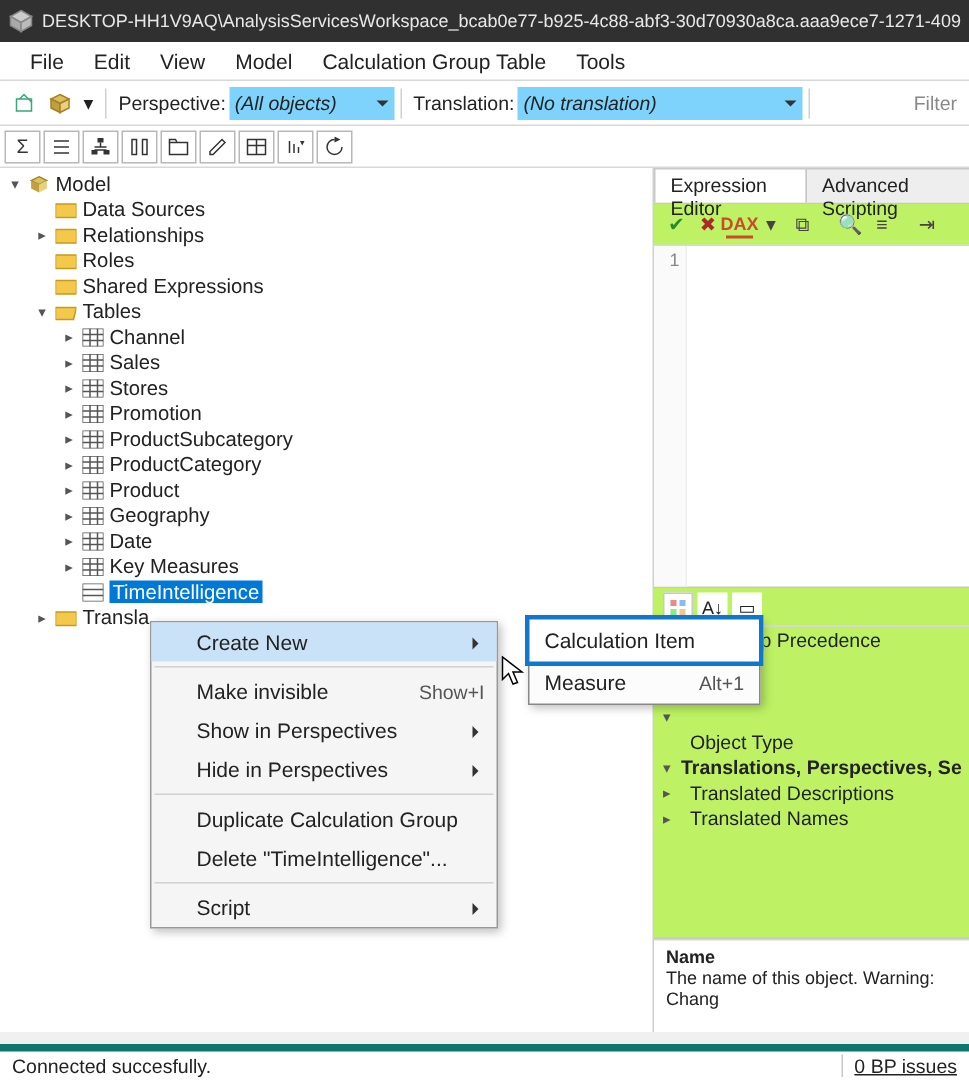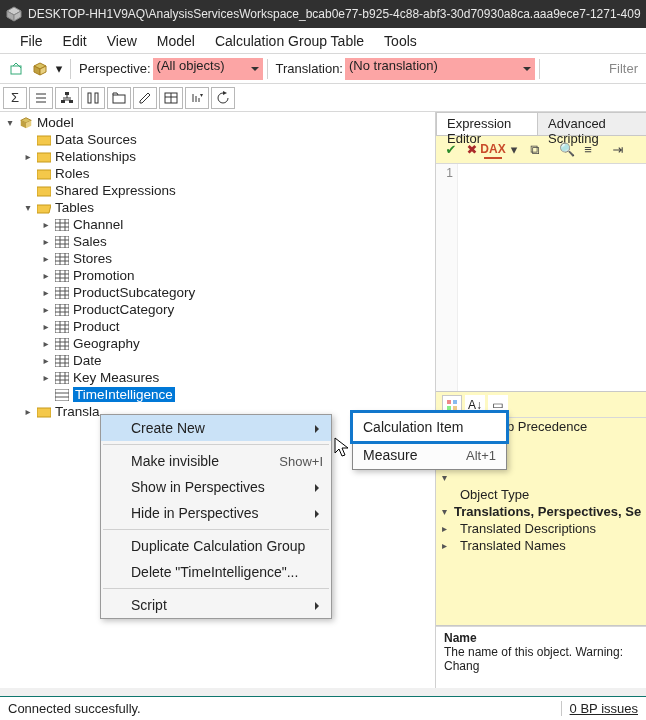--- a/index.html
+++ b/index.html
@@ -12,33 +12,33 @@
 
 
 .menubar { height: 26px; background: #fff; display: flex; align-items: center; padding: 0 10px; gap: 0; border-bottom: 1px solid #d8d8d8; }
 .menubar span { padding: 3px 10px; cursor: default; font-size: 14px;}
 
 
 .toolbarrow { height: 30px; background: #fff; display: flex; align-items: center; border-bottom: 1px solid #d8d8d8; padding: 0 4px; font-size: 13px;}
 .toolbarrow .ico { width: 22px; height: 22px; display: inline-flex; align-items: center; justify-content: center; margin: 0 1px; color: #222; }
 .toolbarrow .sep { width:1px; height:20px; background:#d0d0d0; margin:0 4px;}
 .toolbarrow .label { margin-left: 4px; margin-right: 2px; }
-.toolbarrow .combo { border: none; background: #fca5a5; padding: 0 18px 0 4px; height: 22px; position: relative; display:inline-flex; align-items:flex-start; min-width:110px;}
+.toolbarrow .combo { border: none; background: #7dd3fc; padding: 0 18px 0 4px; height: 22px; position: relative; display:inline-flex; align-items:center; min-width:110px;font-style:italic;}
 .toolbarrow .combo:after { content:""; position:absolute; right:4px; top:50%; border:4px solid transparent; border-top-color:#333; transform:translateY(-2px);}
 .toolbarrow .filter { margin-left: auto; color: #888; padding-right: 4px;}
 
 
 .icontoolbar { height: 28px; background: #fff; display: flex; align-items: center; border-bottom: 1px solid #d8d8d8; padding: 0 2px;}
 .icontoolbar .btn { width: 24px; height: 22px; border: 1px solid #b8b8b8; background: #fff; margin: 0 1px; display: inline-flex; align-items:center; justify-content:center; font-size:13px; color:#333;}
 .icontoolbar .btn svg { width:14px; height:14px; }
 
 
 .mainsplit { display: flex; height: 576px; background:#fff; }
 .treepane { width: 436px; background:#fff; border-right: 1px solid #d0d0d0; overflow:hidden; position:relative;}
-.rightpane { flex:1; display:flex; flex-direction:column; background:#fef9c3; position:relative;}
+.rightpane { flex:1; display:flex; flex-direction:column; background:#bef264; position:relative;}
 
 
 .tree { font-size: 13.5px; padding: 2px 0; user-select:none;}
 .node { display:flex; align-items:center; height:17px; padding-left:4px; white-space:nowrap;}
 .node .exp { width:12px; color:#555; text-align:center; cursor:pointer; font-size:10px;}
 .node .ic { width:16px; height:14px; margin:0 3px 0 2px; display:inline-flex; align-items:center; justify-content:center;}
 .node .ic.folder svg rect { fill:#f4c84a; stroke:#c79a1a;}
 .node .ic.folderopen svg path { fill:#f4c84a; stroke:#c79a1a;}
 .node .lbl { }
 .node.sel .lbl { background:#0078d7; color:#fff; padding:0 2px;}
@@ -75,21 +75,21 @@
 .prop-tb .pbtn{width:20px;height:20px;border:1px solid #c8c8c8;display:inline-flex;align-items:center;justify-content:center;font-size:12px;background:#fff;}
 .props{flex:1;overflow:hidden;font-size:13px;border-bottom:1px solid #c8c8c8;}
 .props .prow{display:flex;align-items:center;height:17px;padding-left:6px;}
 .props .prow .pexp{width:12px;color:#555;font-size:10px;}
 .props .prow .plbl{flex:1;}
 .props .prow.cat .plbl{font-weight:bold;}
 .propdesc{height:62px;padding:4px 8px;font-size:12px;background:#fff;border-top:1px solid #d8d8d8;}
 .propdesc .dn{font-weight:bold;}
 
 
-.statusbar { position:absolute; left:0; right:0; bottom:0; height:24px; background:#fff; border-top:1px solid #0f766e; display:flex; align-items:center; font-size:13px;}
+.statusbar { position:absolute; left:0; right:0; bottom:0; height:24px; background:#fff; border-top:5px solid #0f766e; display:flex; align-items:center; font-size:13px;}
 .statusbar .cell{padding:0 8px;}
 .statusbar .cell.r{ margin-left:auto; border-left:1px solid #c8c8c8;text-decoration:underline;}
 
 
 .cursor{position:absolute;left:334px;top:437px;z-index:100;pointer-events:none;}
 .cursor svg{width:18px;height:22px;}
 </style>
 </head>
 <body>
 

